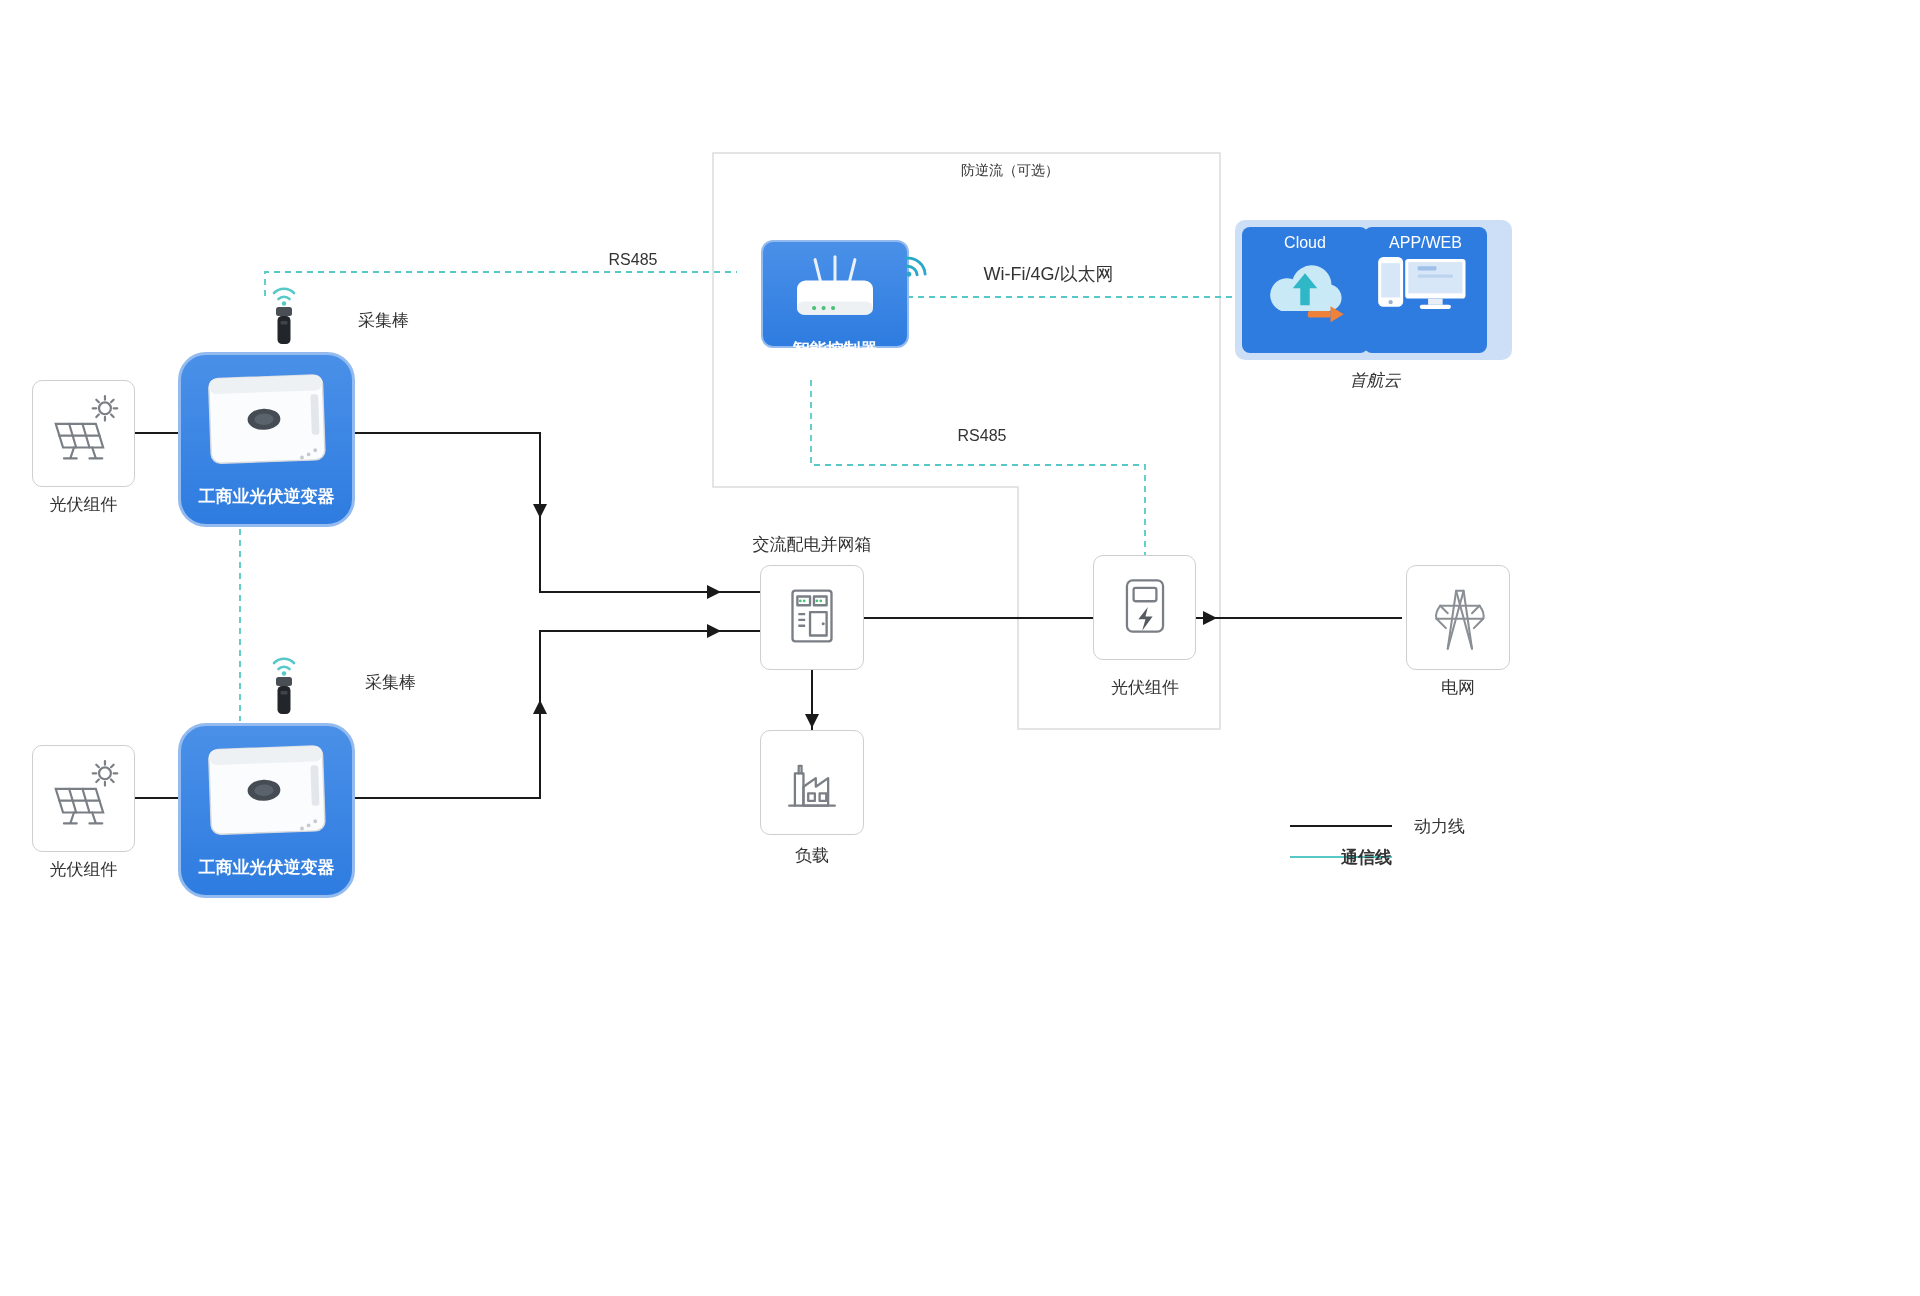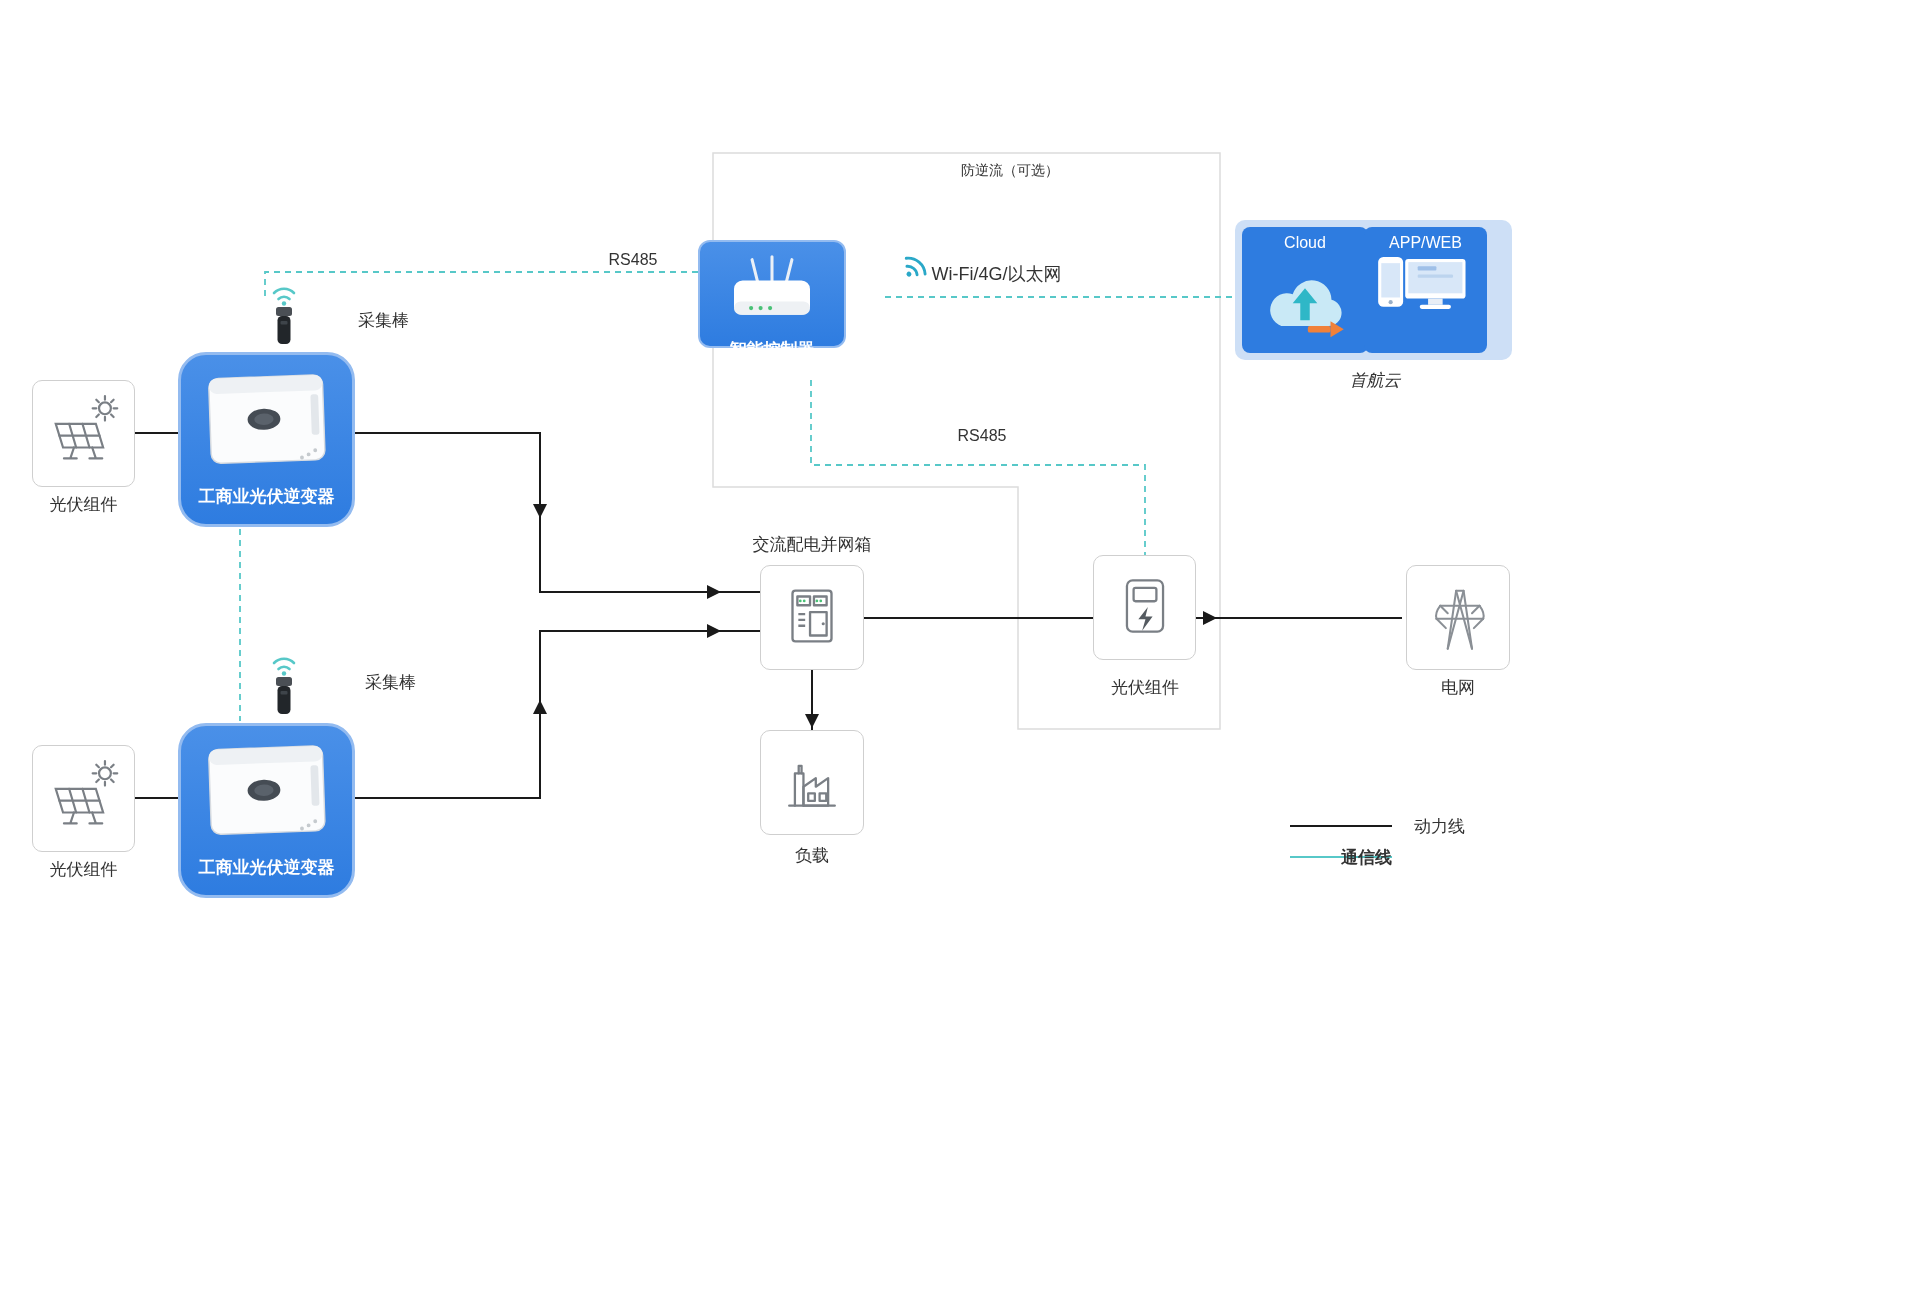--- a/index.html
+++ b/index.html
@@ -167,21 +167,21 @@
         <path d="M14.5 19 a8 8 0 0 1 11 0"></path>
       </g>
       <circle cx="20" cy="23.5" r="2.2" fill="#57c8c8"></circle>
       <rect x="12" y="27" width="16" height="9" rx="2.5" fill="#4a4f55"></rect>
       <rect x="13.5" y="36" width="13" height="28" rx="4.5" fill="#22262a"></rect>
       <rect x="16.5" y="41" width="7" height="3.5" rx="1" fill="#3e444a"></rect>
     </svg>
   </div>
   <div class="label" style="left:365px; top:673px; width:100px; font-size:17px;">采集棒</div>
 
-  <div class="blue-box" style="left:698px; top:240px; width:148px; height:108px; border-radius:12px; border-width:2px;">
+  <div class="blue-box" style="left:761px; top:240px; width:148px; height:108px; border-radius:12px; border-width:2px;">
     <span style="margin-top:10px;">
       <svg viewBox="0 0 120 80" width="116" height="76">
         <g stroke="#eaf0f7" stroke-width="3.2" stroke-linecap="round">
           <line x1="45" y1="32" x2="39" y2="8"></line>
           <line x1="60" y1="30" x2="60" y2="5"></line>
           <line x1="75" y1="32" x2="81" y2="8"></line>
         </g>
         <rect x="20" y="30" width="80" height="36" rx="9" fill="#ffffff"></rect>
         <rect x="20" y="52" width="80" height="14" rx="7" fill="#eef1f4"></rect>
         <circle cx="38" cy="59" r="2.2" fill="#49c176"></circle>
@@ -196,25 +196,25 @@
     <svg viewBox="0 0 40 40" width="38" height="38">
       <g stroke="#2aa8c8" fill="none" stroke-width="3" stroke-linecap="round">
         <path d="M7 21 a18 18 0 0 1 26 0"></path>
         <path d="M13 27 a10 10 0 0 1 14 0"></path>
       </g>
       <circle cx="20" cy="32" r="2.6" fill="#2aa8c8"></circle>
     </svg>
   </div>
 
   <div class="label center" style="left:583px; top:250px; width:100px; font-size:16px;">RS485</div>
-  <div class="label center" style="left:904px; top:264px; width:185px; font-size:18px;">Wi-Fi/4G/以太网</div>
+  <div class="label center" style="left:956px; top:264px; width:185px; font-size:18px;">Wi-Fi/4G/以太网</div>
   <div class="label center" style="left:937px; top:426px; width:90px; font-size:16px;">RS485</div>
 
   <div class="cloud-outer">
-    <div class="cloud-inner" style="left:7px; width:126px;justify-content:space-between;">
+    <div class="cloud-inner" style="left:7px; width:126px;">
       <span class="ctitle">Cloud</span>
       <span>
         <svg viewBox="0 0 110 86" width="104" height="82">
           <path d="M30 62 h50 a14 14 0 0 0 3 -27.6 a21 21 0 0 0 -41 -6 A15.5 15.5 0 0 0 30 62 Z" fill="#c9e9f6"></path>
           <polygon points="55,22 68,38 60,38 60,56 50,56 50,38 42,38" fill="#2fb7c7"></polygon>
           <rect x="58" y="62" width="24" height="7" rx="2" fill="#f0813a"></rect>
           <polygon points="82,57 96,65.5 82,74" fill="#f0813a"></polygon>
         </svg>
       </span>
     </div>

